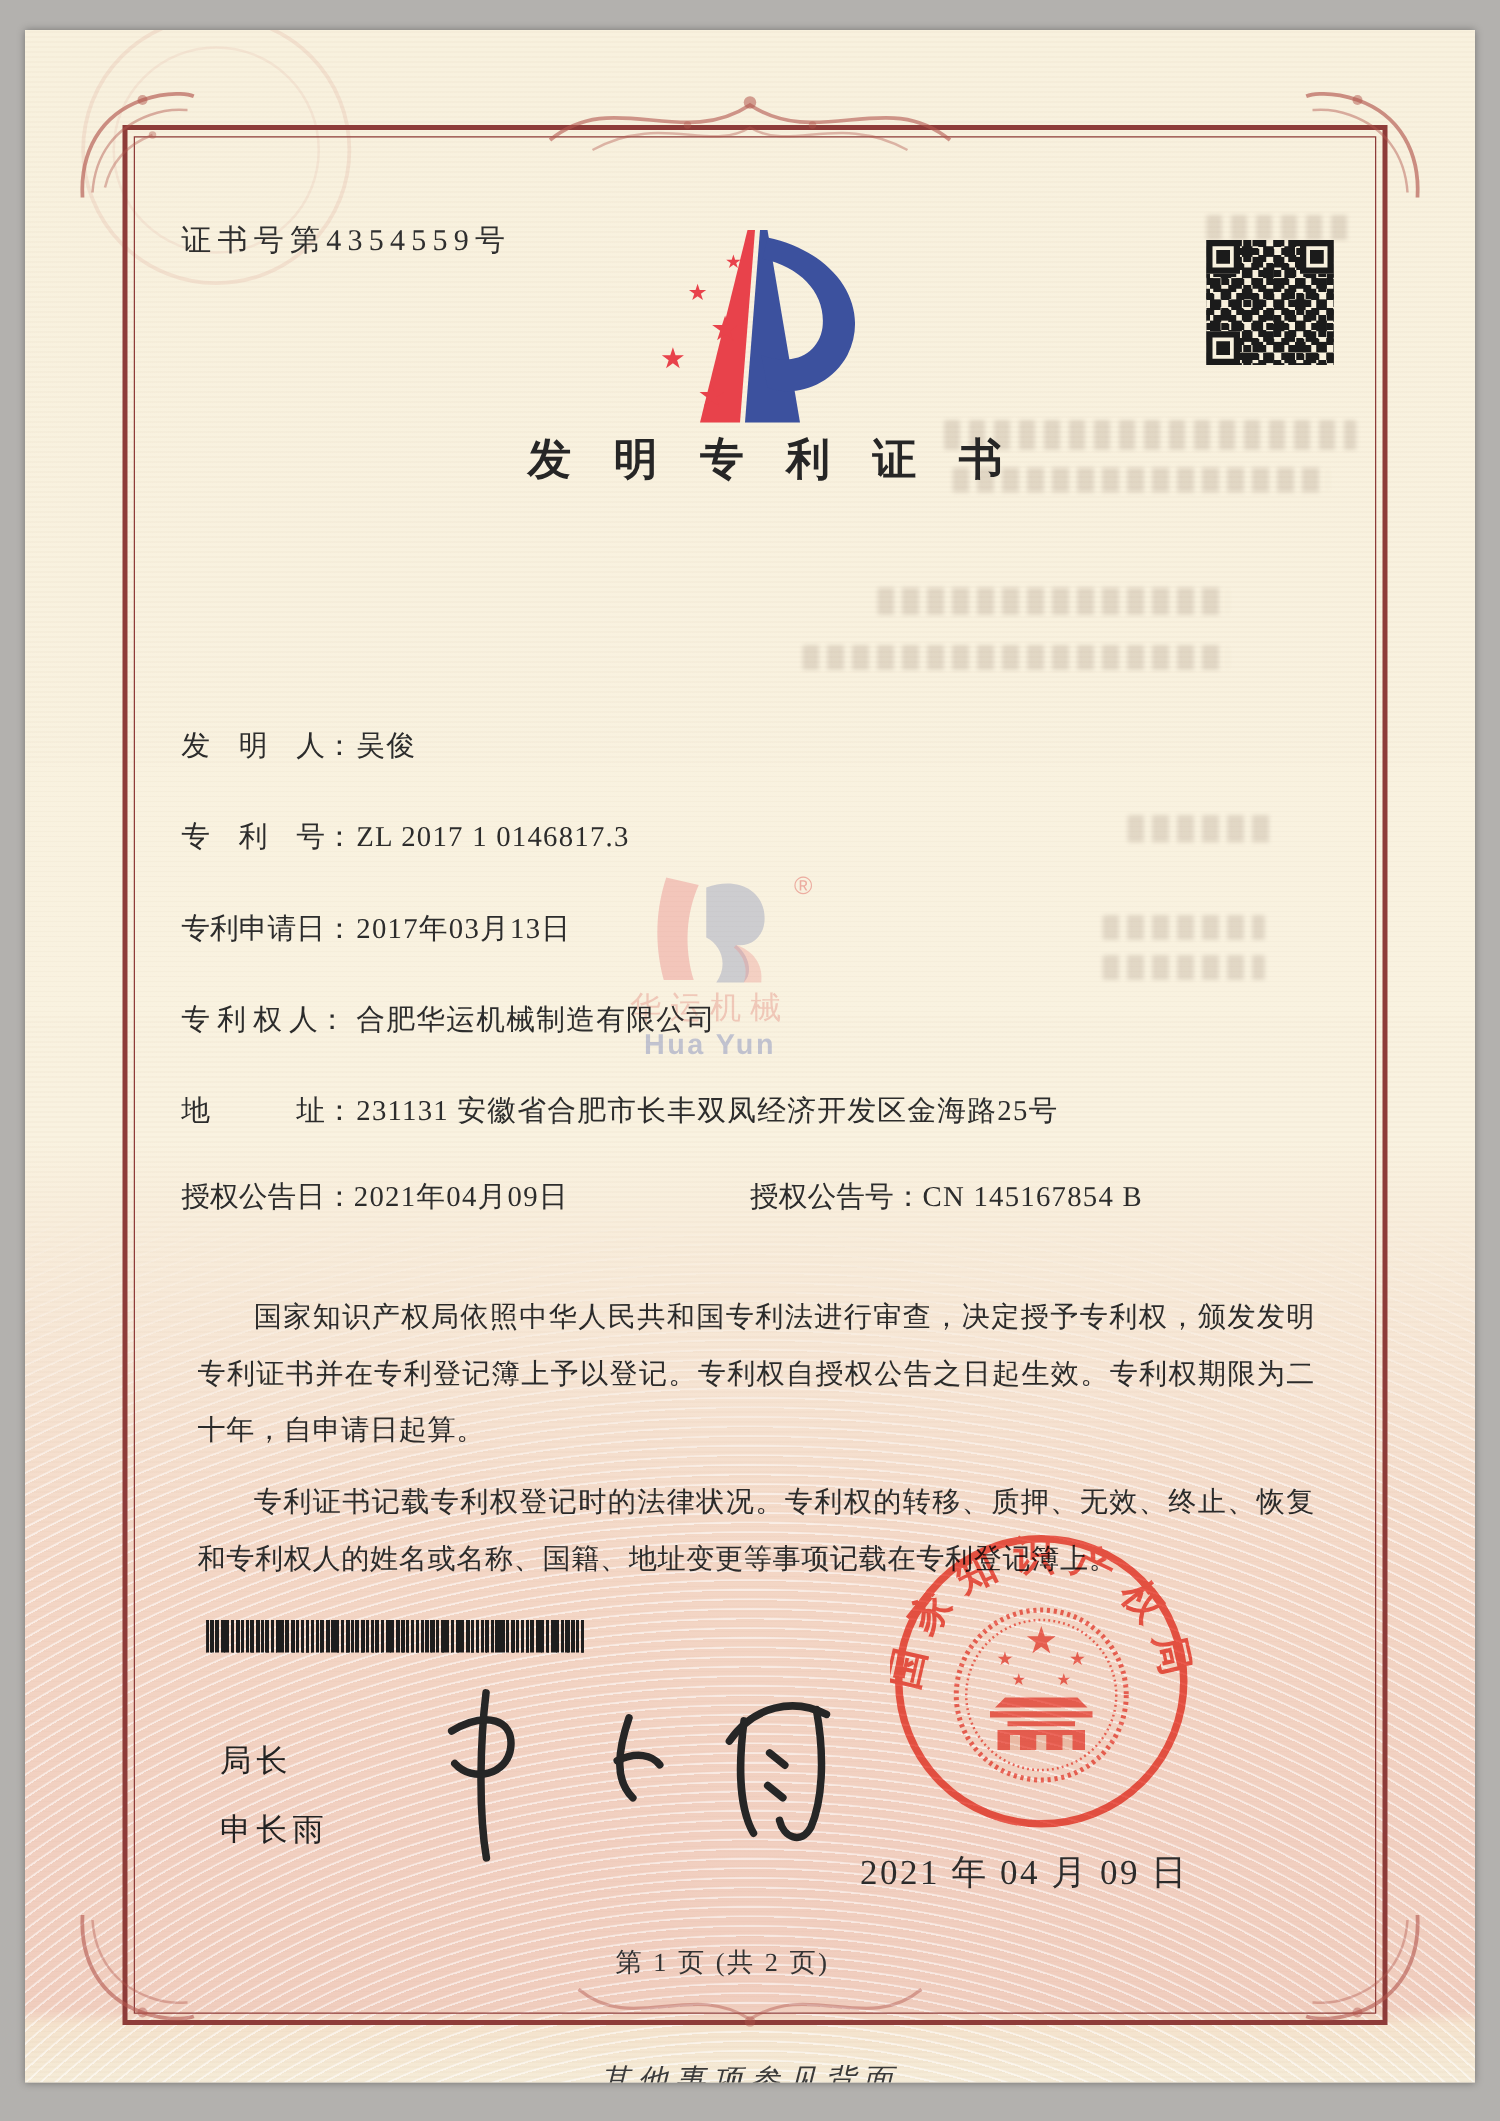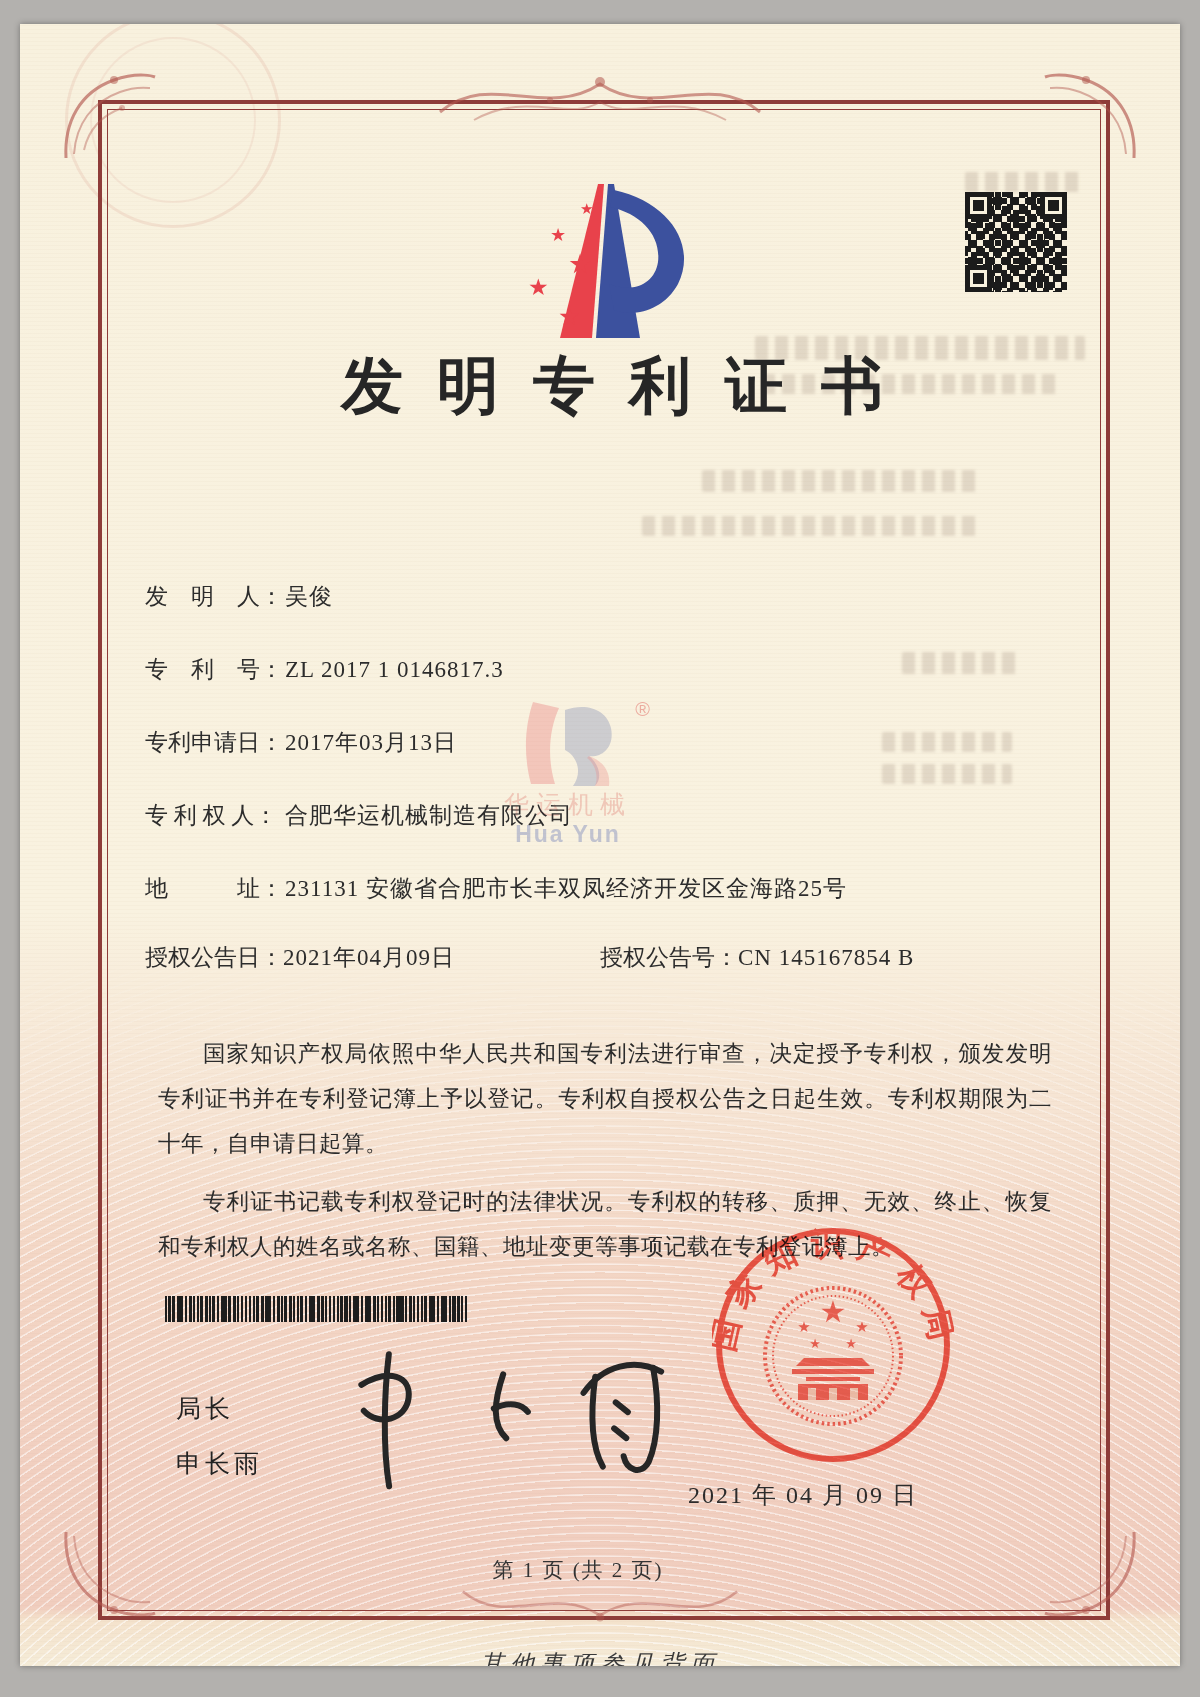--- a/index.html
+++ b/index.html
@@ -45,21 +45,21 @@
   
   .orn{position:absolute;color:#b2574e;}
   .bleed{
     position:absolute;filter:blur(1.6px);opacity:.5;border-radius:2px;
     background:repeating-linear-gradient(90deg, rgba(135,112,96,.40) 0 13px, rgba(135,112,96,0) 13px 20px);
   }
   
   .cert-no{position:absolute;left:125px;top:152px;font-size:24px;color:#2f2f2f;letter-spacing:5px;}
   .title{
     position:absolute;left:0;right:0;top:320px;text-align:center;
-    font-size:62px;font-weight:bold;color:#262626;
+    font-size:35px;font-weight:bold;color:#262626;
     letter-spacing:34px;text-indent:34px;margin-left:24px;
   }
   .frow{position:absolute;left:125px;font-size:23px;color:#2c2c2c;white-space:nowrap;}
   .flabel{display:inline-block;min-width:140px;}
   .fval{letter-spacing:1px;}
   .grant-no{position:absolute;left:455px;top:0;}
   .body-text{
     position:absolute;left:125px;top:994px;width:920px;
     font-size:22.5px;color:#2b2b2b;line-height:2.0;text-align:justify;letter-spacing:.5px;
   }
@@ -75,21 +75,21 @@
     background:
       repeating-linear-gradient(90deg,#1d1d1d 0 2px, rgba(0,0,0,0) 2px 4px),
       repeating-linear-gradient(90deg,#1d1d1d 0 1px, rgba(0,0,0,0) 1px 7px),
       repeating-linear-gradient(90deg, rgba(0,0,0,0) 0 3px, #1d1d1d 3px 5px, rgba(0,0,0,0) 5px 11px);
   }
   .signer{position:absolute;left:156px;top:1368px;font-family:"Liberation Sans",sans-serif;color:#222;}
   .signer div{font-size:25px;letter-spacing:4px;margin-bottom:22px;}
   .sig{position:absolute;left:312px;top:1322px;transform:rotate(-1deg);}
   
   .seal{position:absolute;left:692px;top:1200px;width:242px;height:242px;mix-blend-mode:multiply;opacity:.93;}
-  .seal-date{position:absolute;left:668px;top:1455px;font-size:24px;color:#2c2c2c;letter-spacing:2px;white-space:nowrap;}
+  .seal-date{position:absolute;left:668px;top:1455px;font-size:28px;color:#2c2c2c;letter-spacing:2px;white-space:nowrap;}
   .page-footer{position:absolute;left:0;right:70px;top:1532px;text-align:center;font-size:21px;color:#333;letter-spacing:2px;margin-left:26px;}
   .back-note{position:absolute;left:0;right:0;top:1604px;text-align:center;font-size:24px;color:#3a3a3a;letter-spacing:6px;font-style:italic;margin-top:20px;}
   
   .qr{
     position:absolute;left:945px;top:168px;width:102px;height:100px;
     background:
       repeating-conic-gradient(#1b1b1b 0 25%, rgba(0,0,0,0) 0 50%) 0px 0px/12px 12px,
       repeating-conic-gradient(#1b1b1b 0 25%, rgba(0,0,0,0) 0 50%) 3px 5px/17px 17px;
   }
   .finder{position:absolute;width:17px;height:17px;border:5px solid #1b1b1b;background:#f8f1de;}
@@ -158,20 +158,21 @@
     <path d="M44,60 C98,30 138,62 170,42 C202,62 242,30 296,60" fill="none" stroke="currentColor" stroke-width="2" opacity=".4"></path>
     <circle cx="170" cy="22" r="5" fill="currentColor" opacity=".55"></circle>
     <circle cx="120" cy="40" r="3" fill="currentColor" opacity=".4"></circle>
       <circle cx="220" cy="40" r="3" fill="currentColor" opacity=".4"></circle>
   </svg>
   <svg class="orn" style="left:410px;bottom:30px;transform:scaleY(-1);" width="340" height="60" viewBox="0 0 340 70">
     <path d="M10,52 C60,10 115,60 170,24 C225,60 280,10 330,52" fill="none" stroke="currentColor" stroke-width="3" opacity=".45"></path>
     <circle cx="170" cy="22" r="5" fill="currentColor" opacity=".4"></circle>
   </svg>
 
+  <div class="cert-no">证书号第4354559号</div>
 
   <div class="logo">
     <svg width="220" height="162" viewBox="0 0 220 162">
       <polygon points="106,4 112,4 100,158 68,158" fill="#e8424b"></polygon>
       <polygon points="116,4 122,4 148,158 104,158" fill="#3c519e"></polygon>
       <path d="M122,10 C178,22 205,66 186,104 C172,130 142,138 122,130 L117,104 C142,114 163,103 166,82 C169,56 150,34 118,27 Z" fill="#3c519e"></path>
     </svg>
     <span class="star" style="left:88px;top:22px;font-size:15px;">★</span>
     <span class="star" style="left:58px;top:46px;font-size:18px;">★</span>
     <span class="star" style="left:76px;top:70px;font-size:27px;">★</span>

